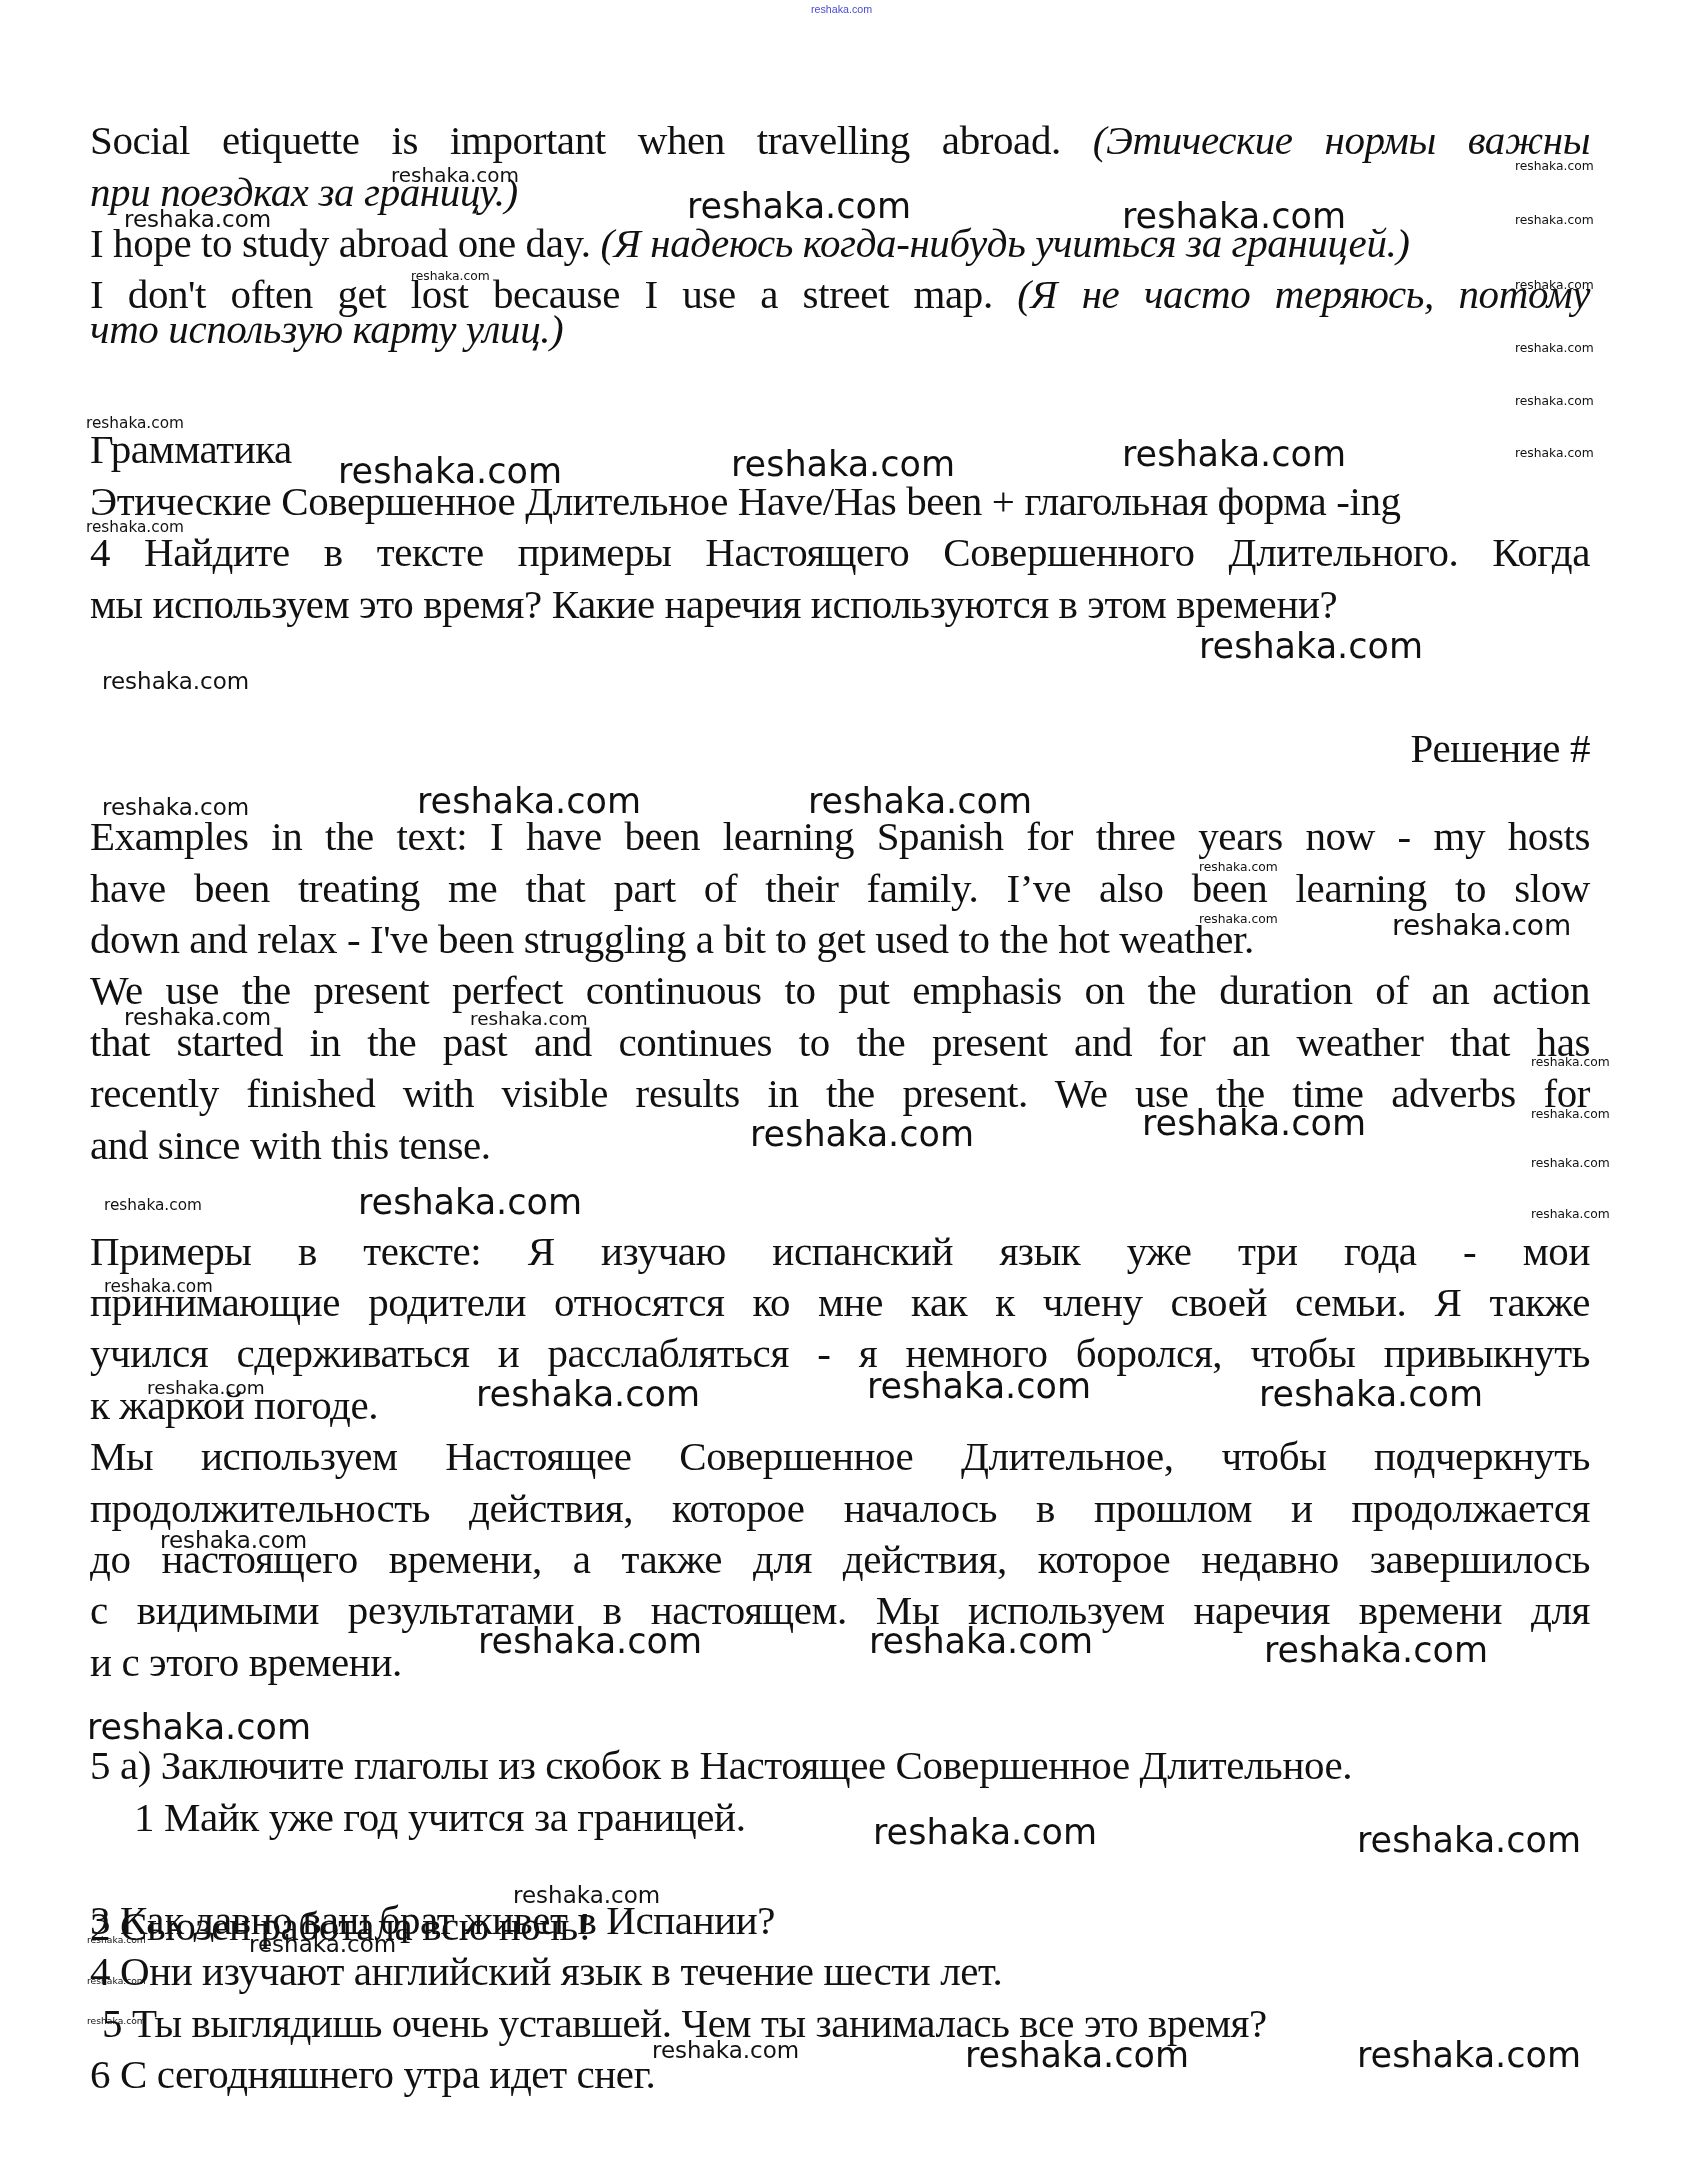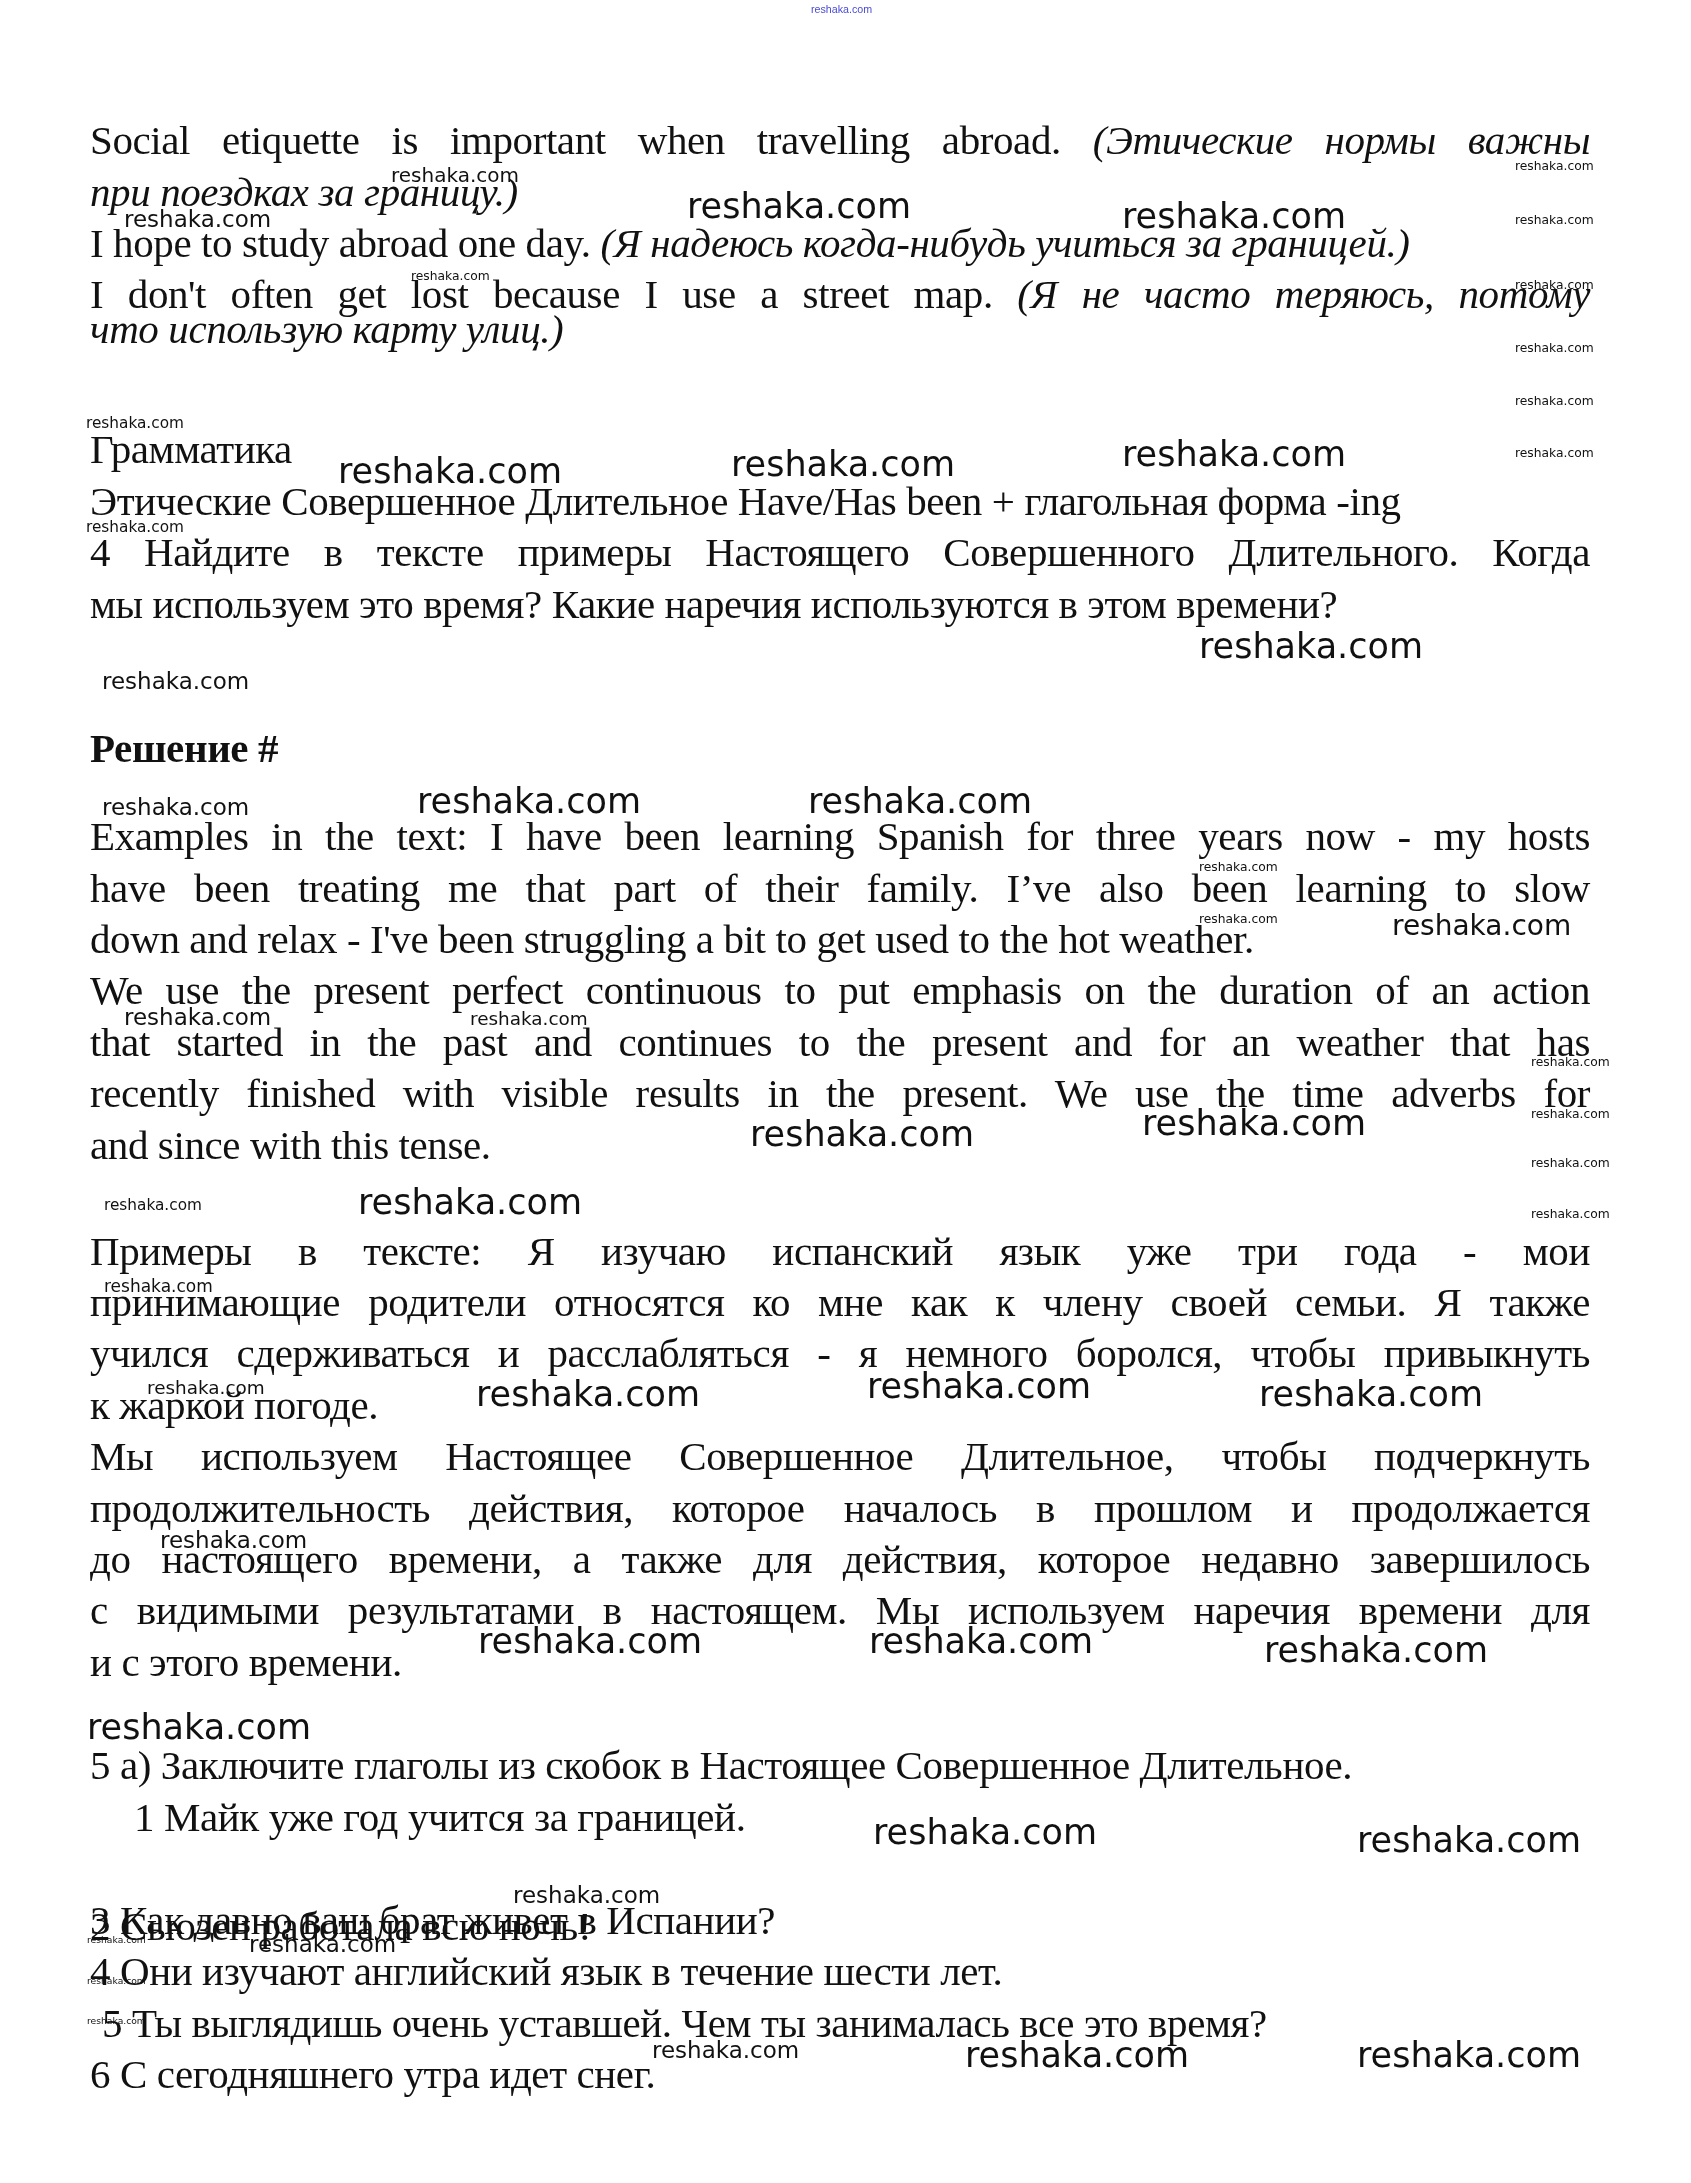--- a/index.html
+++ b/index.html
@@ -1,20 +1,20 @@
 <!DOCTYPE html>
 <html style="font-size:12.3px"><head>
 <meta charset="utf-8">
 <style>
   html,body{margin:0;padding:0;background:#fff;}
   body{width:1691px;height:2183px;position:relative;overflow:hidden;font-family:"Liberation Serif","DejaVu Serif",serif;color:#111;}
   .line{position:absolute;left:90px;width:1500px;font-size:41px;line-height:51px;white-space:nowrap;letter-spacing:-0.4px;}
   .just{text-align:justify;text-align-last:justify;}
   .it{font-style:italic;}
-  .bold{font-weight:bold;}
+  .bold{font-weight:normal;text-align:right;}
   .wm{position:absolute;font-family:"DejaVu Sans","Liberation Sans",sans-serif;color:#111;white-space:nowrap;}
   .wm-big{font-size:35px;font-weight:500;}
   .wm-med{font-size:23px;}
   .wm-small{font-size:12.3px;}
   .wm-top{font-size:10.7px;color:#4a4ad8;font-family:"Liberation Sans",sans-serif;}
 </style>
 </head>
 <body>
 
 <div class="wm wm-top" style="left:811px;top:3.1px;">reshaka.com</div>

